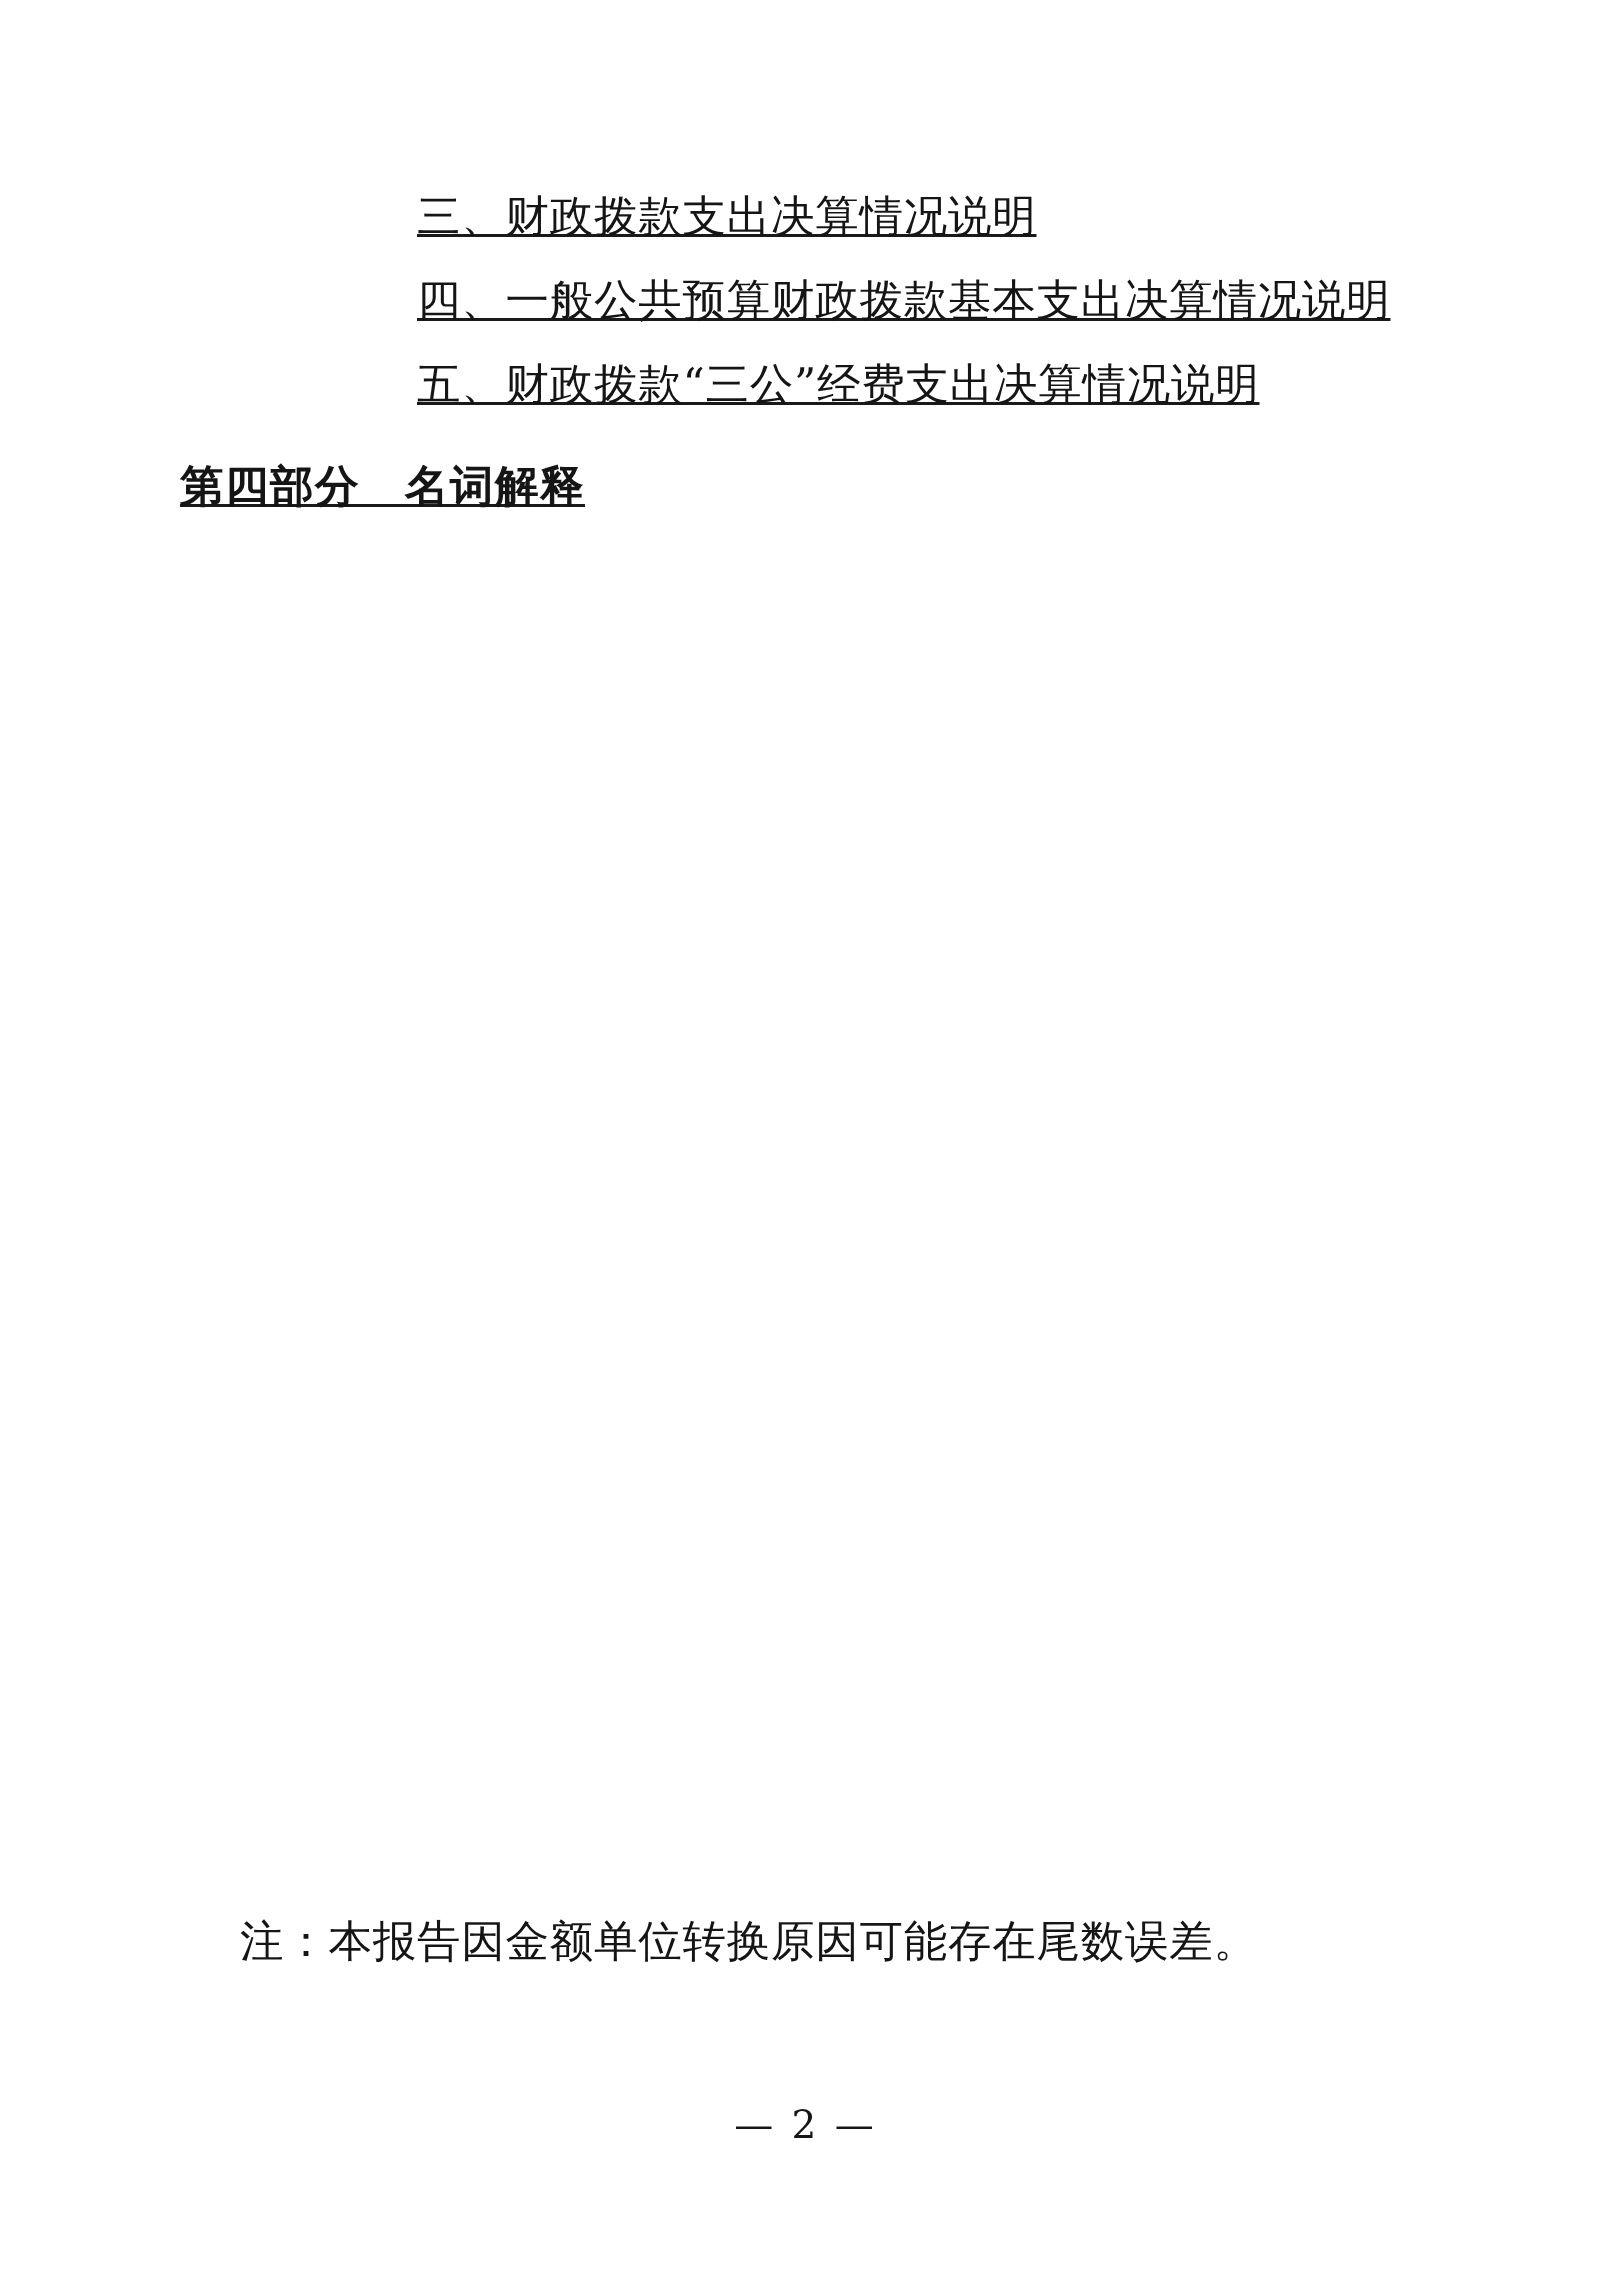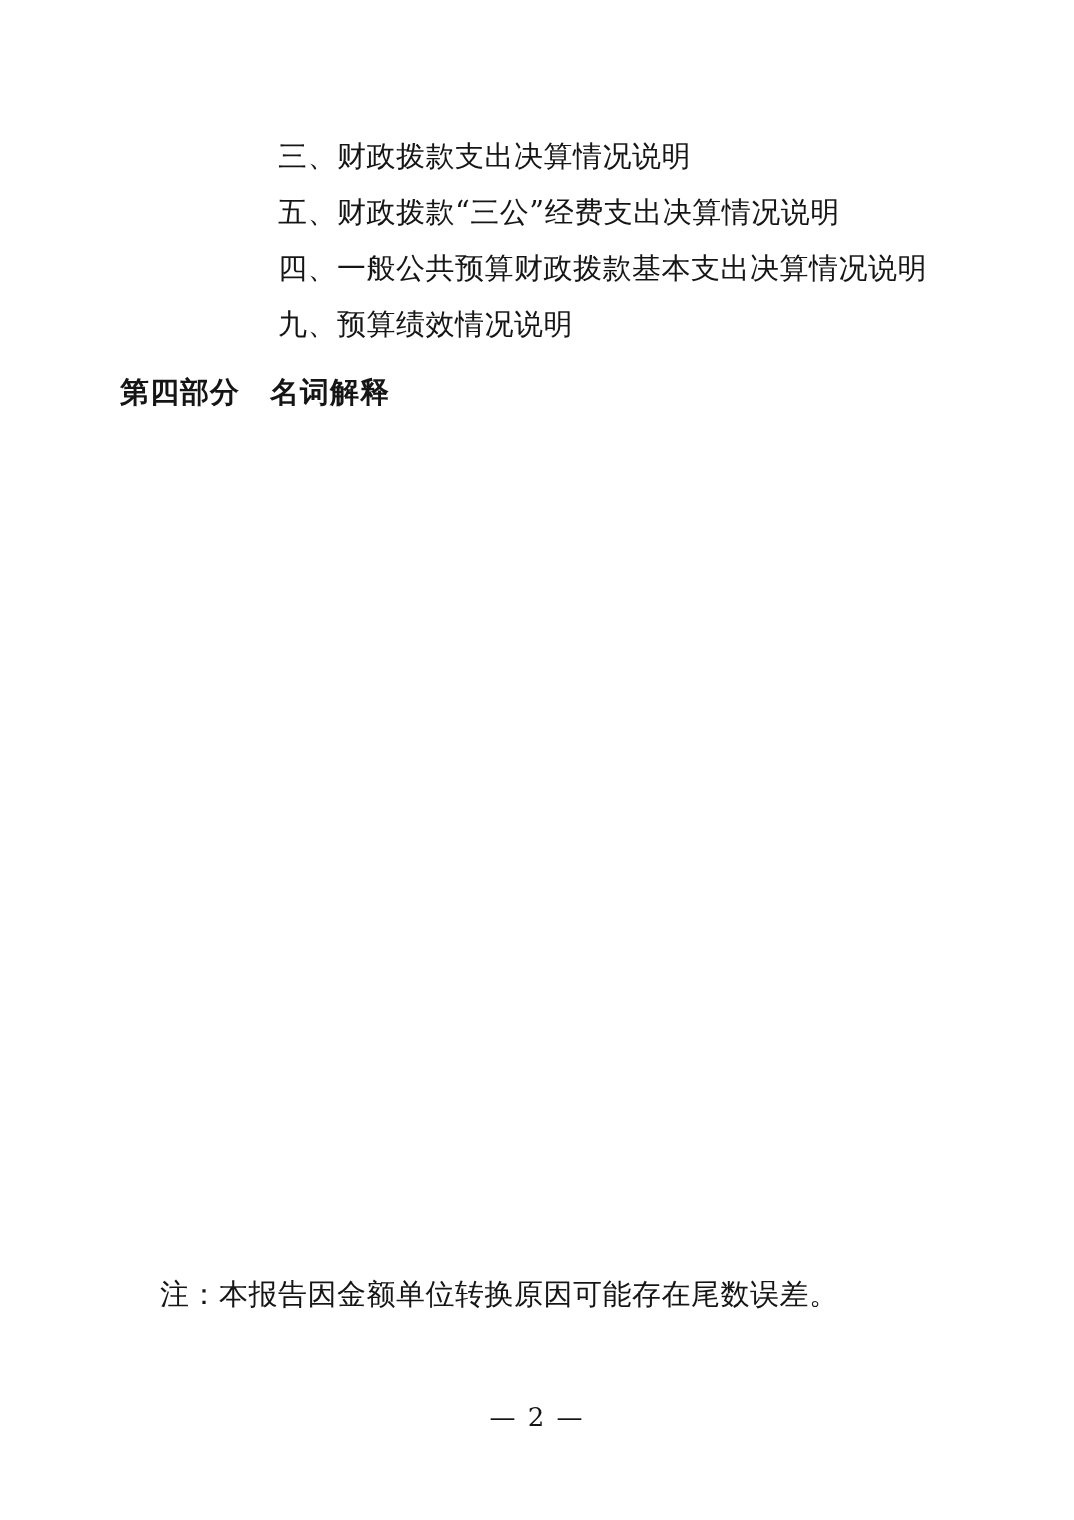--- a/index.html
+++ b/index.html
@@ -17,22 +17,23 @@
   }
   .page {
     position: absolute;
     inset: 0;
     width: 1074px;
     height: 1520px;
   }
   .toc {
     position: absolute;
     left: 0;
-    top: 128px;
+    top: 116px;
     width: 1074px;
+    text-decoration: underline;
   }
   .toc-entry {
     font-size: 29px;
     line-height: 56px;
     letter-spacing: 0.5px;
     padding-left: 278px;
     white-space: nowrap;
     font-family: "DejaVu Serif", "Liberation Serif", serif;
     color: #151515;
   }
@@ -65,23 +66,22 @@
     color: #151515;
   }
 </style>
 </head>
 <body>
 
 <div class="page">
 
   <div class="toc">
     <div class="toc-entry">三、财政拨款支出决算情况说明</div>
+    <div class="toc-entry">四、一般公共预算财政拨款基本支出决算情况说明</div>
     <div class="toc-entry">五、财政拨款“三公”经费支出决算情况说明</div>
-    <div class="toc-entry">四、一般公共预算财政拨款基本支出决算情况说明</div>
-    <div class="toc-entry">九、预算绩效情况说明</div>
     <div class="toc-entry part">第四部分　名词解释</div>
   </div>
 
   <div class="note">注：本报告因金额单位转换原因可能存在尾数误差。</div>
 
   <div class="footer">— 2 —</div>
 
 </div>
 
 </body></html>

